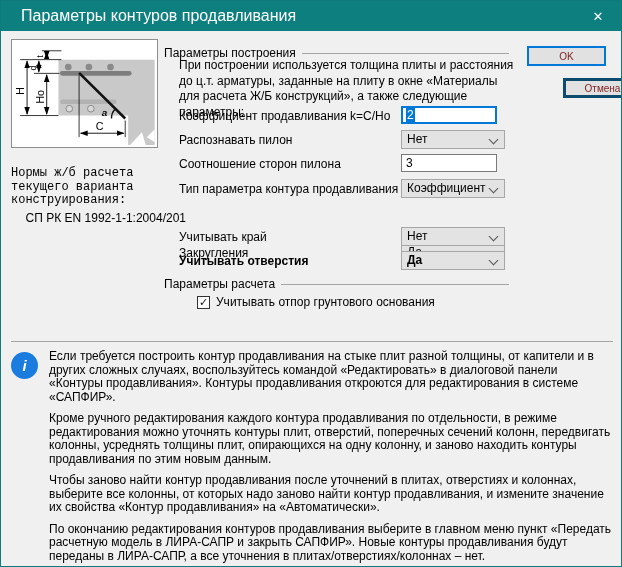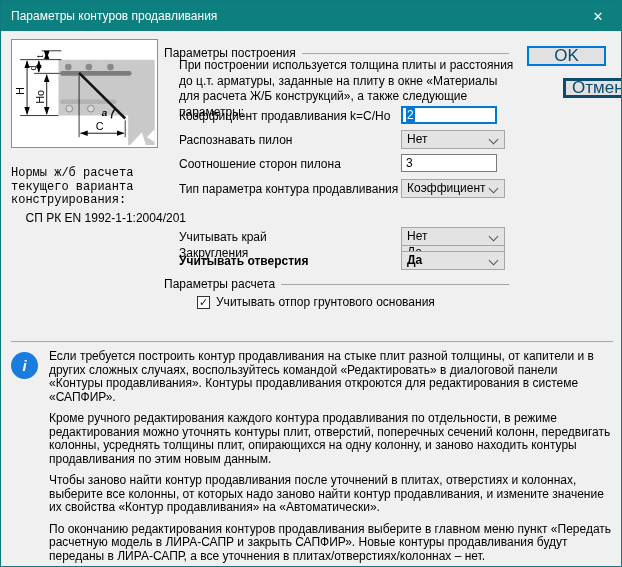--- a/index.html
+++ b/index.html
@@ -5,21 +5,21 @@
   html,body { margin:0; padding:0; background:#555; }
   .window {
     position:relative; width:622px; height:567px; box-sizing:border-box;
     background:#f0f0f0; border:1px solid #0d7b7b; overflow:hidden;
     font-family:"Liberation Sans","DejaVu Sans",sans-serif; font-size:12px; color:#000;
   }
   .titlebar {
     position:absolute; left:0; top:0; right:0; height:30px; background:#0e7f7f;
     display:flex; align-items:center;
   }
-  .titlebar .title { color:#ffffff; padding-left:10px; font-size:12px; }
+  .titlebar .title { color:#ffffff; padding-left:20px; font-size:16px; }
   .close-btn {
     margin-left:auto; width:46px; height:30px; display:flex; align-items:center;
     justify-content:center; color:#ffffff; font-size:13px; cursor:default;
   }
   .abs { position:absolute; }
 
   .diagram {
     left:10px; top:38px; width:145px; height:107px;
     background:#ffffff; border:1px solid #8f8f8f;
   }
@@ -54,21 +54,21 @@
   .cbrow { left:196px; top:294px; display:flex; align-items:center; }
   .cbbox {
     width:13px; height:13px; box-sizing:border-box; background:#fff; border:1px solid #333;
     display:inline-flex; align-items:center; justify-content:center;
     font-size:11px; font-weight:bold; color:#111; line-height:11px;
   }
   .cblabel { margin-left:6px; }
 
   .btn {
     position:absolute; left:526px; width:79px; height:20px; box-sizing:border-box;
-    background:#e1e1e1; font-family:inherit; font-size:17px; color:#0c4a6e;
+    background:#e1e1e1; font-family:inherit; font-size:10px; color:#7f1d1d;
     display:flex; align-items:center; justify-content:center; padding:0;
   }
   .btn.ok { top:45px; border:2px solid #0078d7; }
   .btn.cancel { top:77px; border:3px solid #0c4a6e;margin-left:36px; }
 
   .note { left:10px; top:322px; width:604px; }
   .sep { left:10px; top:340px; width:602px; border-top:1px solid #a5a5a5; height:0; }
   .info-icon {
     left:10px; top:351px; width:27px; height:27px; border-radius:50%;
     background:#1b7ce0; color:#ffffff; display:flex; align-items:center; justify-content:center;

